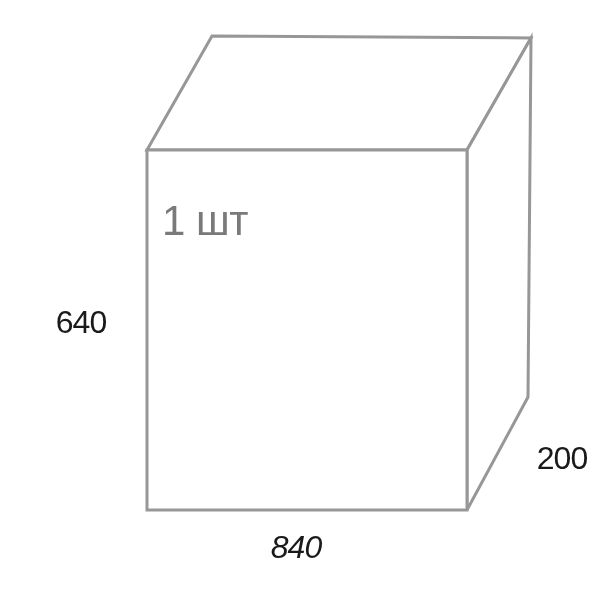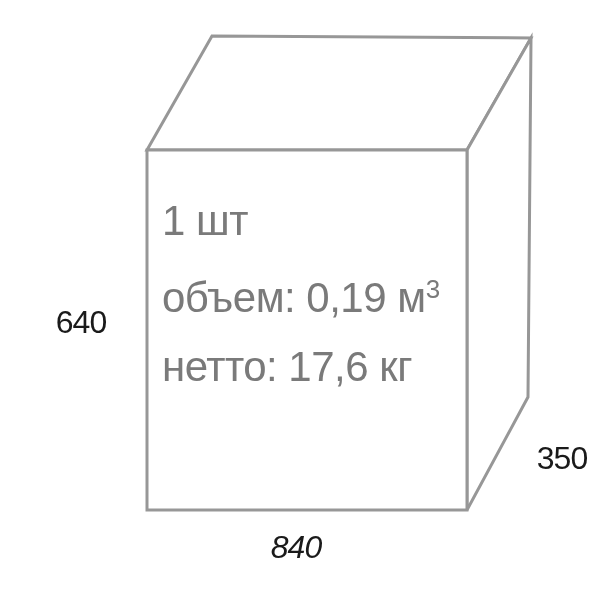--- a/index.html
+++ b/index.html
@@ -69,26 +69,22 @@
 <div class="canvas">
 
   <svg class="box-svg" viewBox="0 0 600 600" aria-hidden="true">
     <polygon points="128,150 193,36 512,38 448,150"></polygon>
     <polygon points="448,150 512,38 509,397 448,510"></polygon>
     <polygon points="128,150 448,150 448,510 128,510"></polygon>
   </svg>
 
   <div class="inner-line l1">1 шт</div>
 
-  <div class="inner-line l2">
-    <span>объем: 0,19 м</span><sup>3</sup>
-  </div>
 
-  <div class="inner-line l3">нетто: 17,6 кг</div>
 
 
   <div class="dim-label height">640</div>
 
   <div class="dim-label width">840</div>
 
-  <div class="dim-label depth">350</div>
+  <div class="dim-label depth">200</div>
 
 </div>
 
 </body></html>

